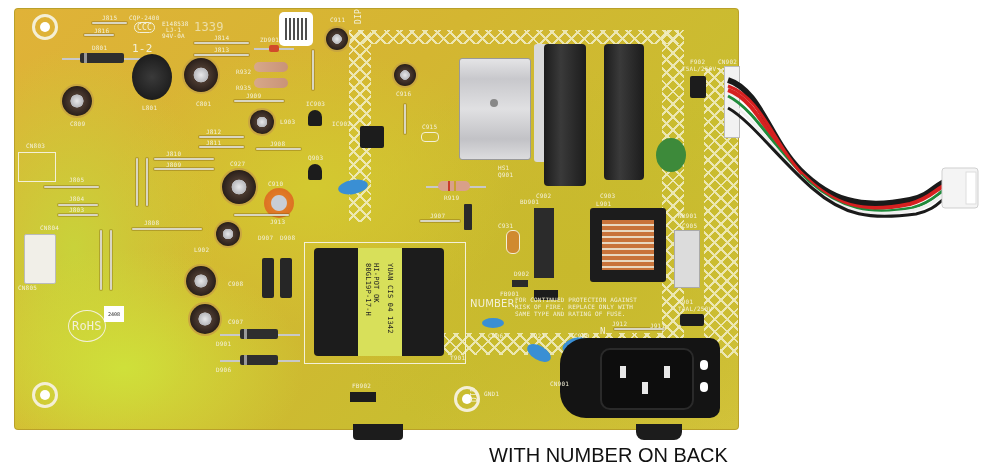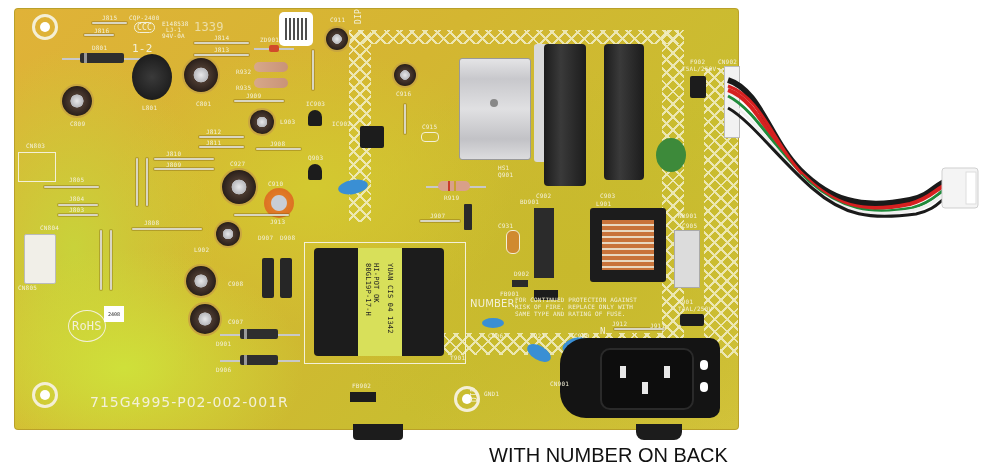--- a/index.html
+++ b/index.html
@@ -236,21 +236,20 @@
       <div class="abs" style="left:62px;top:16px;width:6px;height:12px;background:#e8e8e8;"></div>
       <div class="abs" style="left:40px;top:32px;width:6px;height:12px;background:#e8e8e8;"></div>
     </div>
     <div class="abs" style="left:140px;top:22px;width:8px;height:10px;background:#fff;border-radius:4px;"></div>
     <div class="abs" style="left:140px;top:44px;width:8px;height:10px;background:#fff;border-radius:4px;"></div>
   </div>
   <div class="silk" style="left:536px;top:372px;">CN901</div>
 
   <div class="silk" style="left:54px;top:302px;font-size:12px;border:1.5px solid #f3f0d8;border-radius:50%;padding:8px 3px;">RoHS</div>
   <div class="abs" style="left:90px;top:298px;width:20px;height:16px;background:#fff;font-size:5px;color:#222;text-align:center;line-height:16px;font-family:'DejaVu Sans Mono',monospace;">2408</div>
-  <div class="silk lg" style="left:76px;top:386px;">715G4995-P02-002-001R</div>
   <div class="abs black" style="left:336px;top:384px;width:26px;height:10px;"></div>
   <div class="silk" style="left:338px;top:374px;">FB902</div>
   <div class="silk" style="left:470px;top:382px;">GND1</div>
 </div>
 
 <div class="abs black" style="left:353px;top:424px;width:50px;height:16px;border-radius:0 0 4px 4px;"></div>
 <div class="abs black" style="left:636px;top:424px;width:46px;height:16px;border-radius:0 0 8px 8px;"></div>
 
 <svg class="abs" style="left:720px;top:60px;" width="280" height="200" viewBox="0 0 280 200">
   <path d="M8 20 C40 30 50 80 80 110 C110 140 140 150 190 140 C210 136 215 125 228 120" stroke="#1a1a1a" stroke-width="6" fill="none"></path>

